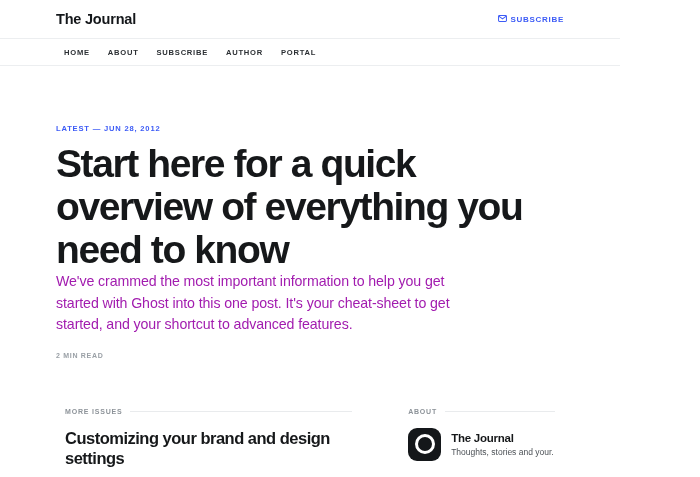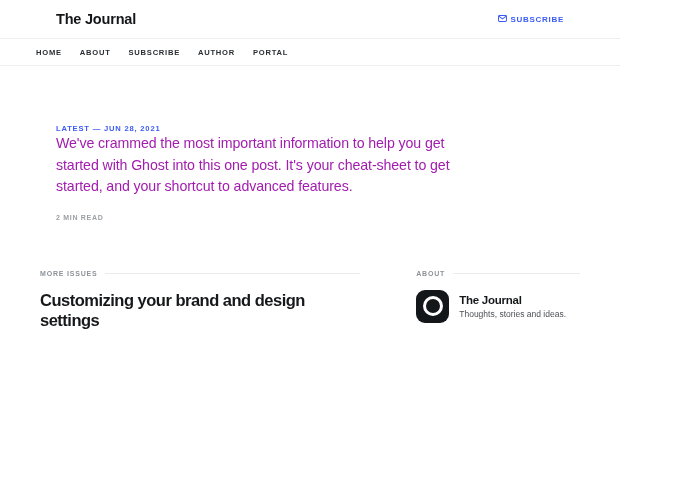--- a/index.html
+++ b/index.html
@@ -43,21 +43,21 @@
     cursor: pointer;
   }
   .mail-ico { display:block; }
 
   
   .site-nav {
     height: 27px;
     border-bottom: 1px solid #eceef0;
     display: flex;
     align-items: center;
-    padding: 0 36px;
+    padding: 0 64px;
     gap: 18px;
   }
   .nav-item {
     font-size: 7.6px;
     font-weight: bold;
     letter-spacing: 0.75px;
     color: #2b2f33;
     text-decoration: none;
     cursor: pointer;
     white-space: nowrap;
@@ -99,21 +99,21 @@
     font-size: 7px;
     font-weight: bold;
     letter-spacing: 0.7px;
     color: #9aa0a6;
   }
 
   
   .lower {
     display: flex;
     margin-top: 49px;
-    padding: 0 40px;
+    padding: 0 65px;
     gap: 56px;
   }
   .col-main { width: 352px; }
   .col-side { width: 180px; }
 
   .sec-head {
     display: flex;
     align-items: center;
     gap: 8px;
   }
@@ -216,21 +216,22 @@
 
   <nav class="site-nav">
     <a class="nav-item">HOME</a>
     <a class="nav-item">ABOUT</a>
     <a class="nav-item">SUBSCRIBE</a>
     <a class="nav-item">AUTHOR</a>
     <a class="nav-item">PORTAL</a>
   </nav>
 
   <section class="content">
-    <div class="latest-line">LATEST — JUN 28, 2021</div>
+    <div class="latest-line">LATEST — JUN 28, 2012</div>
+    <h1 class="hero-title">Start here for a quick overview of everything you need to know</h1>
     <p class="hero-excerpt">We've crammed the most important information to help you get started with Ghost into this one post. It's your cheat-sheet to get started, and your shortcut to advanced features.</p>
     <div class="hero-meta">2 MIN READ</div>
   </section>
 
   <div class="lower">
 
     <div class="col-main">
       <div class="sec-head">
         <span class="sec-label">MORE ISSUES</span>
         <span class="sec-rule"></span>
@@ -246,21 +247,21 @@
         <span class="sec-label">ABOUT</span>
         <span class="sec-rule"></span>
       </div>
 
       <div class="about-body">
         <div class="avatar">
           <div class="avatar-ring"></div>
         </div>
         <div>
           <div class="about-name">The Journal</div>
-          <div class="about-desc">Thoughts, stories and ideas.</div>
+          <div class="about-desc">Thoughts, stories and your.</div>
         </div>
       </div>
 
 
     </aside>
 
   </div>
 </div>
 
 </body></html>

